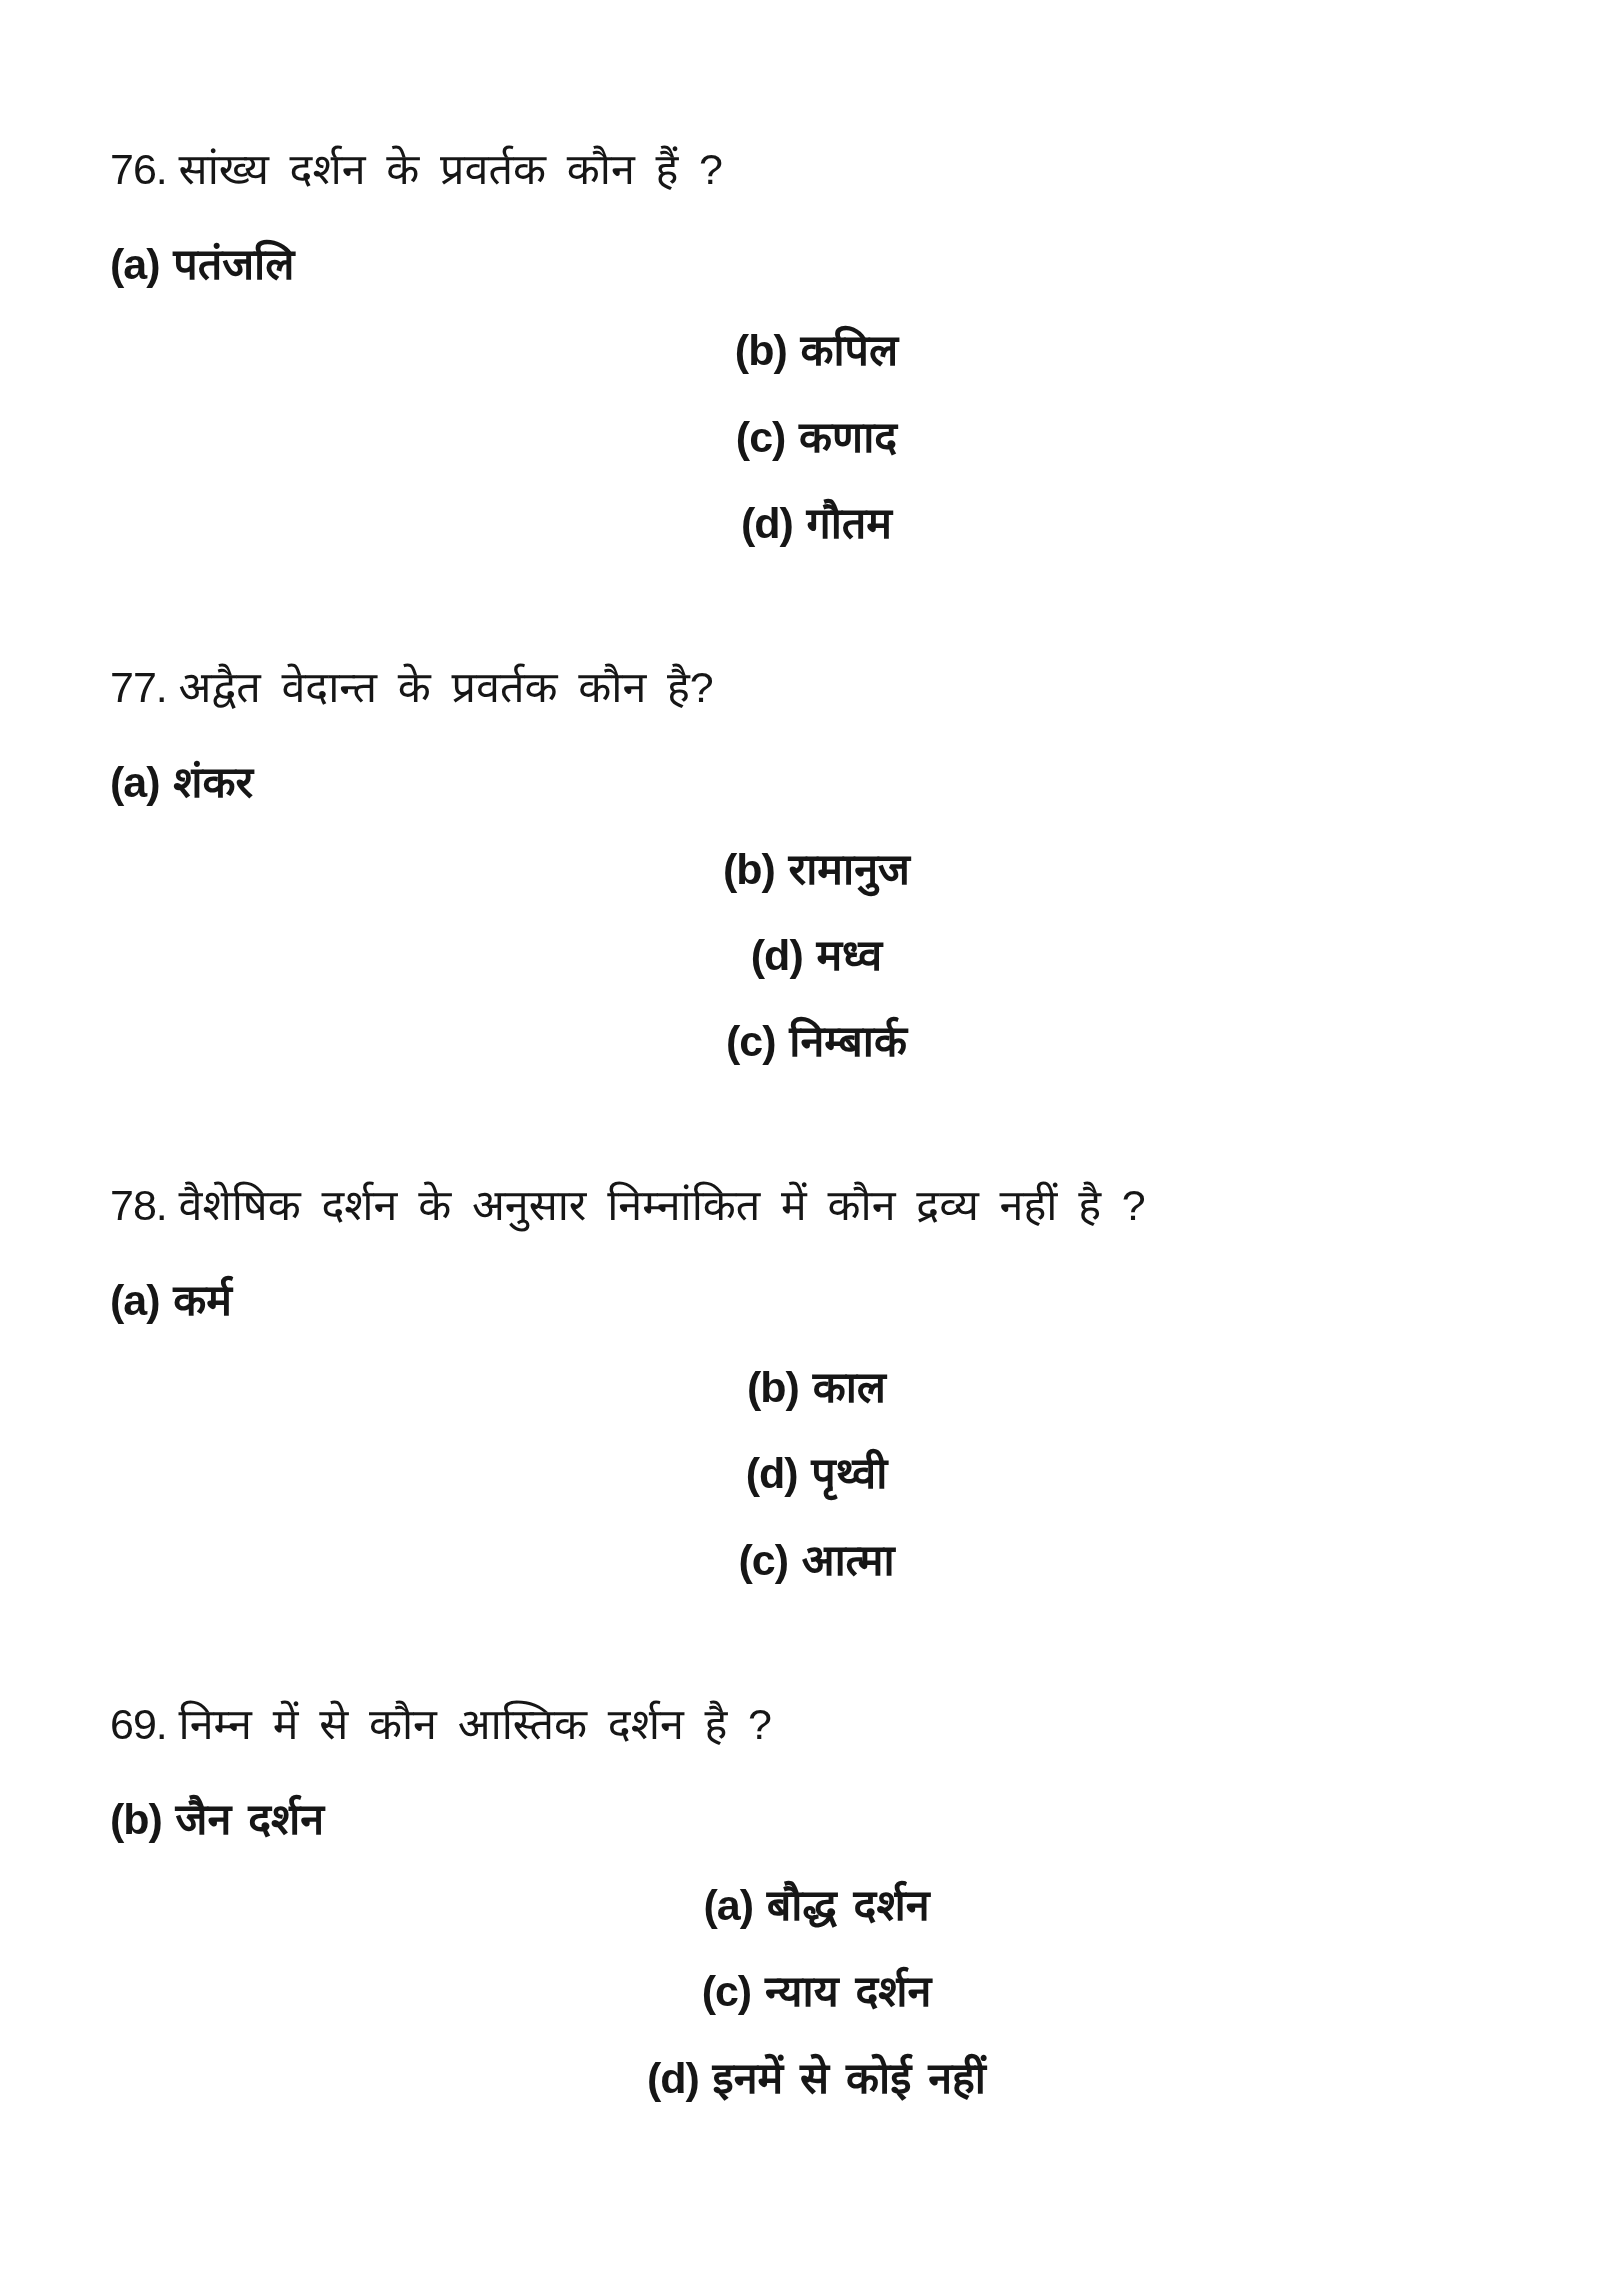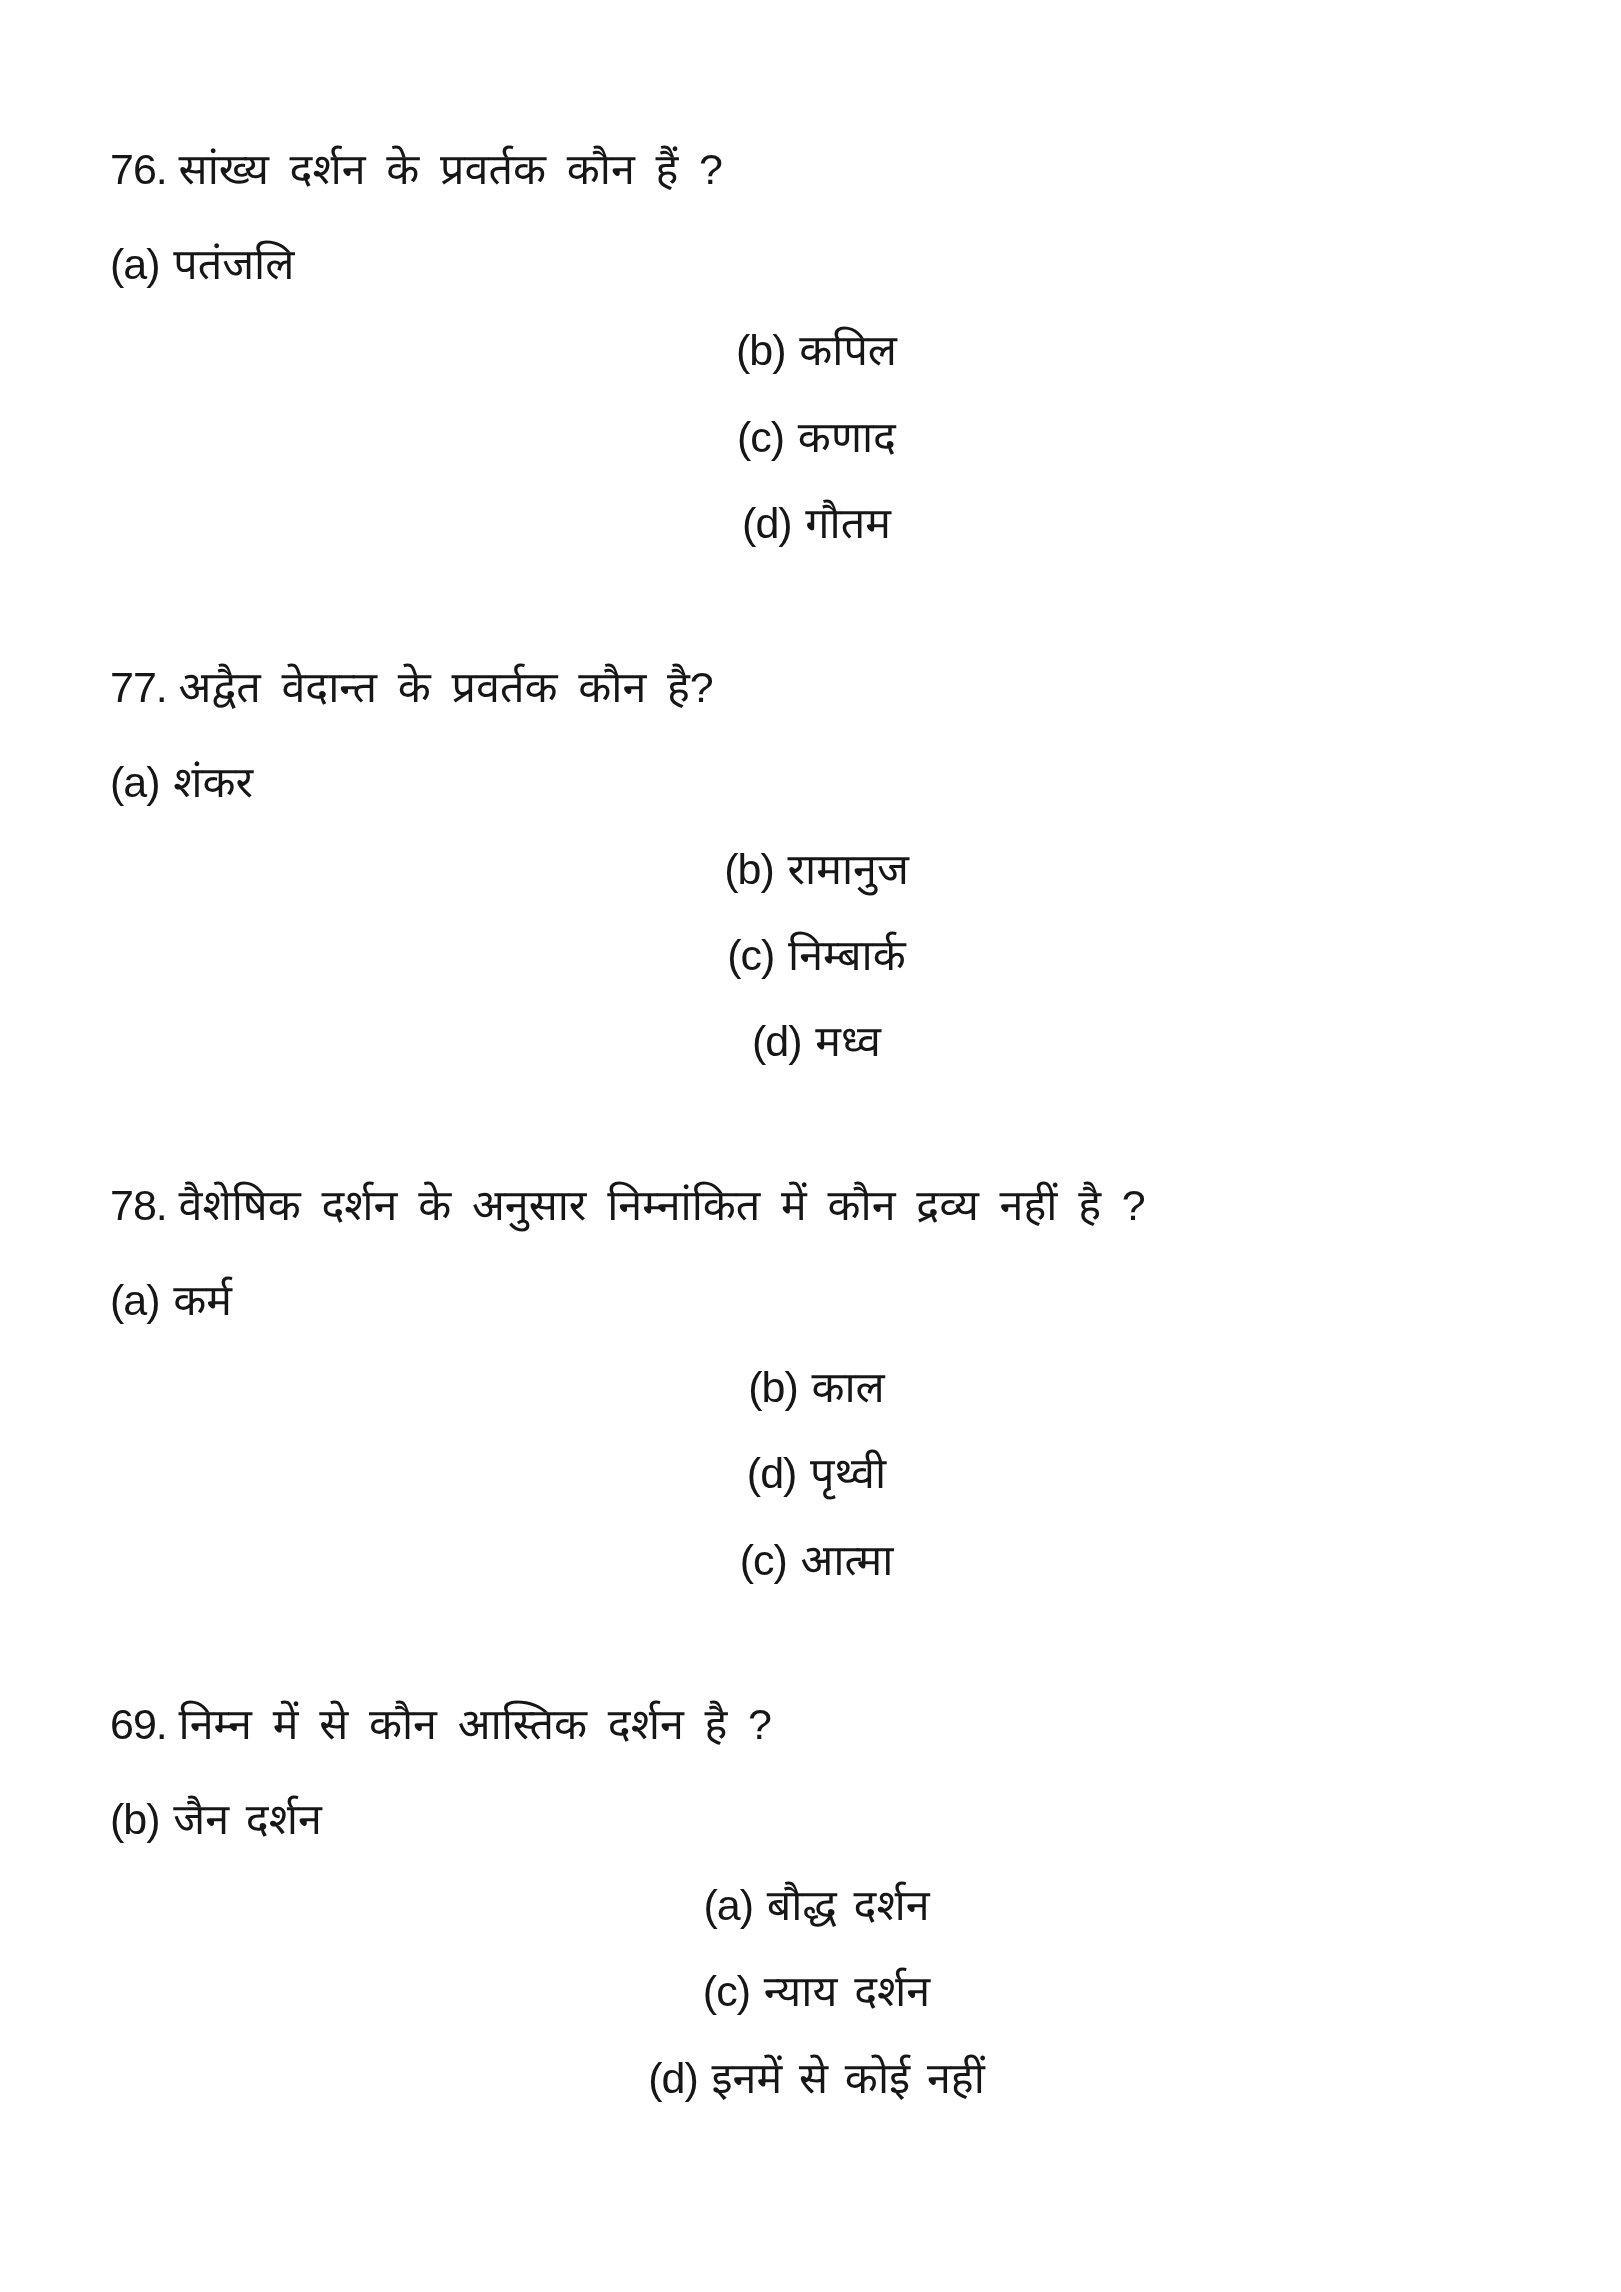--- a/index.html
+++ b/index.html
@@ -30,20 +30,21 @@
   }
   .q-num {
     display: inline-block;
     margin-right: 11.8px;
     letter-spacing: -1px;
   }
   .opt {
     line-height: 59px;
     word-spacing: 4.9px;
     white-space: nowrap;
+    font-weight: bold;
   }
   .opt + .opt {
     margin-top: 27.4px;
     text-align: center;
   }
   .opt-label {
     display: inline-block;
     margin-right: 13.7px;
     letter-spacing: -1px;
   }
@@ -75,24 +76,24 @@
     <div class="q-line">
       <span class="q-num">77.</span><span class="q-text">अद्वैत वेदान्त के प्रवर्तक कौन है?</span>
     </div>
     <div class="opt">
       <span class="opt-label">(a)</span><span class="opt-text">शंकर</span>
     </div>
     <div class="opt">
       <span class="opt-label">(b)</span><span class="opt-text">रामानुज</span>
     </div>
     <div class="opt">
-      <span class="opt-label">(c)</span><span class="opt-text">निम्बार्क</span>
+      <span class="opt-label">(d)</span><span class="opt-text">मध्व</span>
     </div>
     <div class="opt">
-      <span class="opt-label">(d)</span><span class="opt-text">मध्व</span>
+      <span class="opt-label">(c)</span><span class="opt-text">निम्बार्क</span>
     </div>
   </section>
 
   <section class="question">
     <div class="q-line">
       <span class="q-num">78.</span><span class="q-text">वैशेषिक दर्शन के अनुसार निम्नांकित में कौन द्रव्य नहीं है  ?</span>
     </div>
     <div class="opt">
       <span class="opt-label">(a)</span><span class="opt-text">कर्म</span>
     </div>

